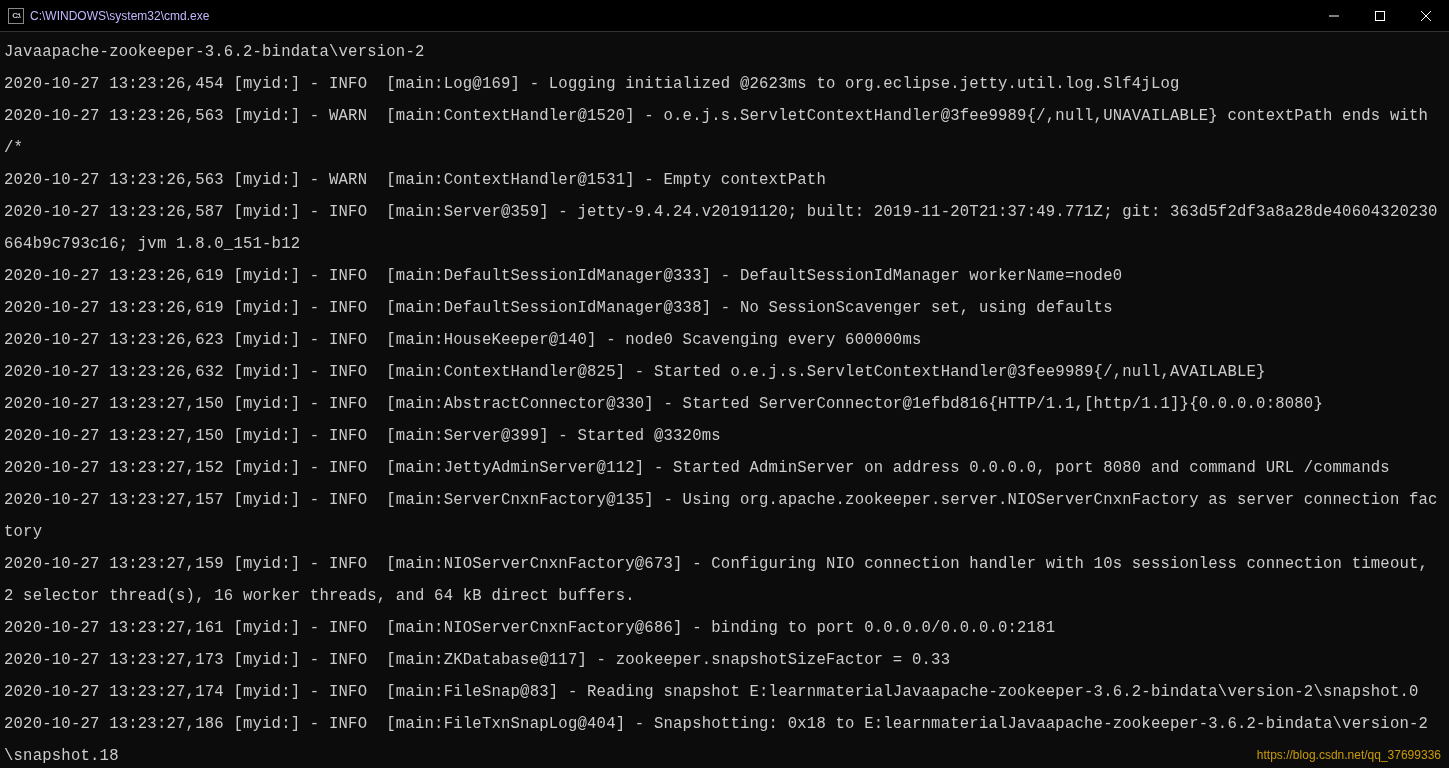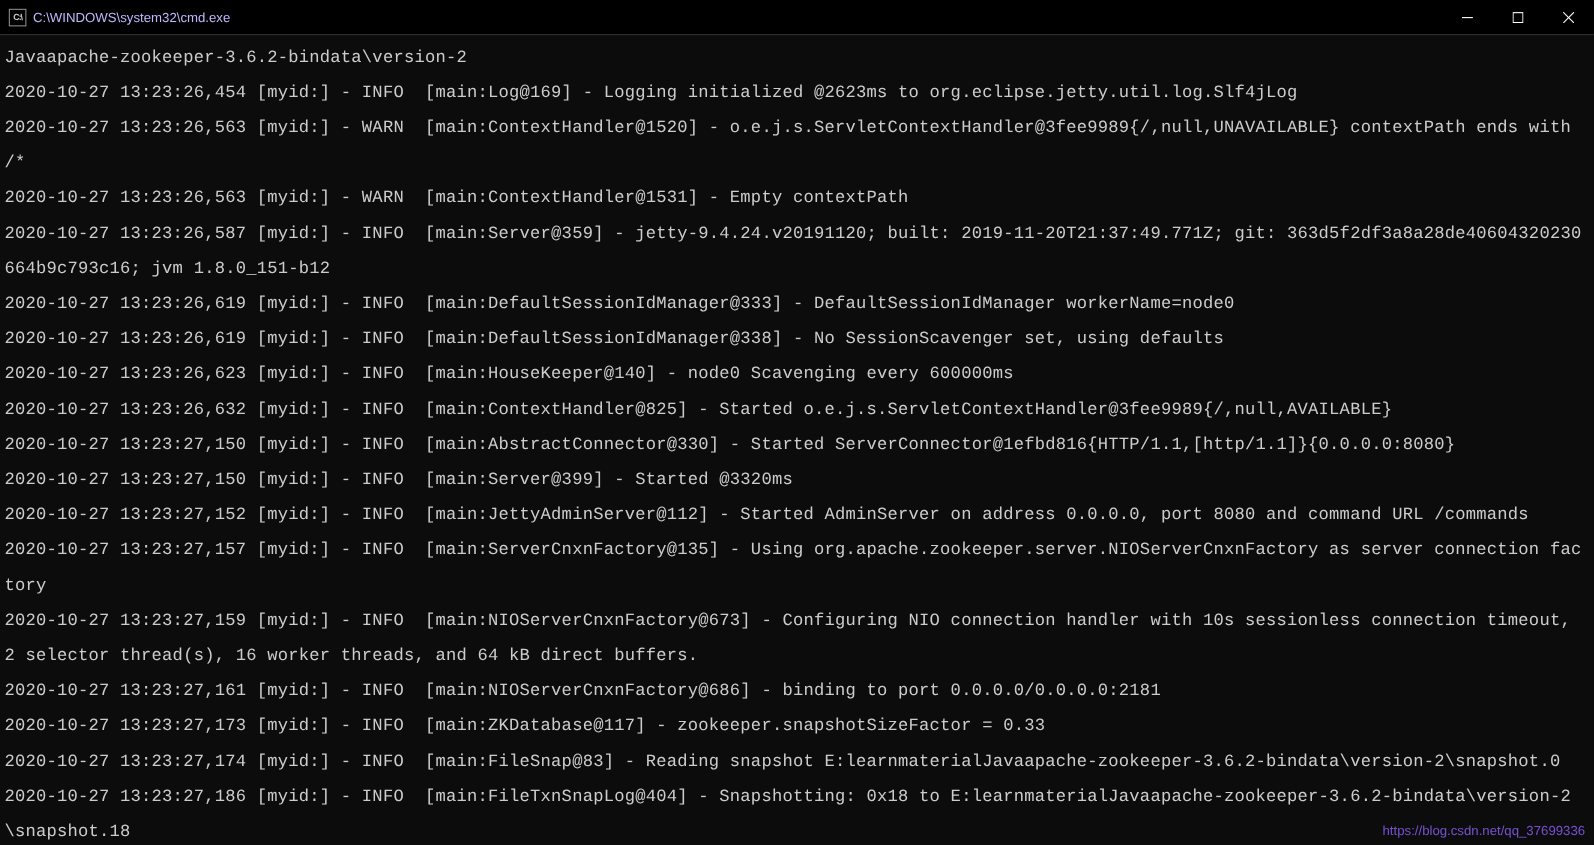--- a/index.html
+++ b/index.html
@@ -24,21 +24,21 @@
   .titlebar-btn {
     width:46px; height:32px; display:flex; align-items:center;
     justify-content:center; color:#fff;
   }
   .titlebar-btn svg { width:10px; height:10px; stroke:#fff; fill:none; stroke-width:1; }
   .console {
     padding:4px 4px; color:#ccc; font-size:15.6px; line-height:32px;
     white-space:pre-wrap; word-break:break-all; letter-spacing:0.2px;
   }
   .watermark {
-    position:absolute; right:8px; bottom:6px; color:#8b5cf6;
+    position:absolute; right:8px; bottom:6px; color:#eab308;
     font-family:'Segoe UI',Tahoma,sans-serif; font-size:12px; opacity:.85;text-align:center;
   }
 </style>
 </head>
 <body>
 
 <div class="titlebar">
   <div class="titlebar-icon">C:\</div>
   <div class="titlebar-title">C:\WINDOWS\system32\cmd.exe</div>
   <div class="titlebar-spacer"></div>

